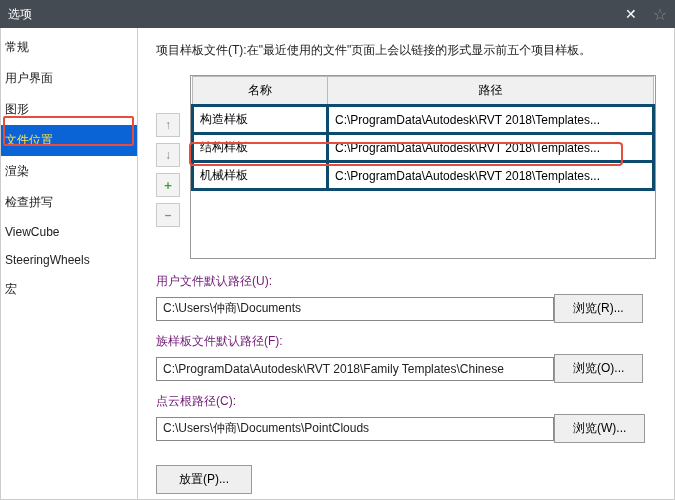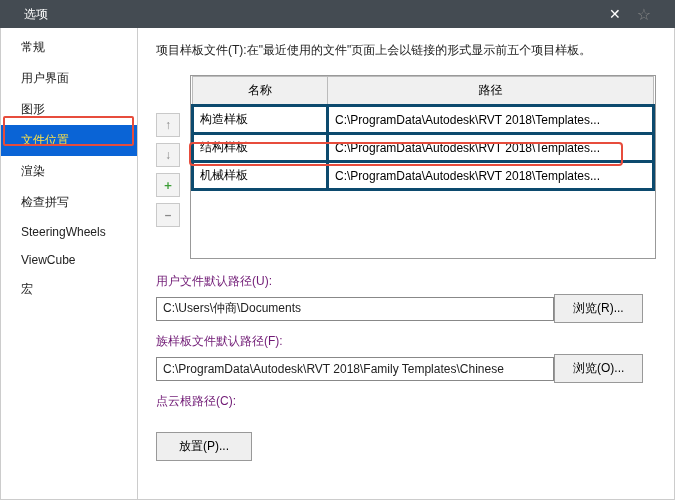--- a/index.html
+++ b/index.html
@@ -1,24 +1,24 @@
 <!DOCTYPE html>
 <html><head>
 <meta charset="utf-8">
 <style>
 * { box-sizing: border-box; margin: 0; padding: 0; font-family: "Microsoft YaHei", "SimSun", sans-serif; font-size: 12px; }
 body { background: #fff; width: 675px; height: 500px; overflow: hidden; position: relative; }
-.titlebar { background: #444b52; color: #fff; height: 28px; display: flex; align-items: center; padding: 0 24px; justify-content: space-between; }
+.titlebar { background: #444b52; color: #fff; height: 28px; display: flex; align-items: center; padding: 0 8px; justify-content: space-between; }
 .titlebar-title { font-size: 12px; }
 .titlebar-right { display: flex; align-items: center; gap: 12px; }
 .close-x { font-size: 14px; cursor: pointer; }
 .star-icon { color: #888; font-size: 16px; margin-left: 4px; }
 .outer { display: flex; height: calc(500px - 28px); border: 1px solid #ccc; border-top: none; }
 .sidebar { width: 137px; border-right: 1px solid #ccc; background: #fff; padding-top: 4px; position: relative; }
-.sidebar-item { padding: 7px 20px; cursor: pointer; color: #222; }
+.sidebar-item { padding: 7px 4px; cursor: pointer; color: #222; }
 .sidebar-item.selected { background: #0a64d6; color: #fde047; }
 .sidebar-highlight { position: absolute; border: 2px solid #e74c3c; border-radius: 2px; pointer-events: none; }
 .main { flex: 1; padding: 14px 18px 12px 18px; overflow: hidden; }
 .desc { color: #222; margin-bottom: 16px; }
 .template-area { display: flex; gap: 8px; margin-bottom: 14px; }
 .side-buttons { width: 26px; display: flex; flex-direction: column; gap: 6px; margin-top: 38px; }
 .side-btn { width: 24px; height: 24px; border: 1px solid #c9c9c9; background: #f3f3f3; display: flex; align-items: center; justify-content: center; font-size: 13px; color: #888; cursor: pointer; }
 .side-btn.green { color: #3c9d36; font-weight: bold; font-size: 16px; }
 .side-btn.minus { color: #888; font-size: 16px; font-weight: bold; }
 .table-wrap { flex: 1; border: 1px solid #999; position: relative; height: 184px; }
@@ -46,22 +46,22 @@
 </div>
 
 <div class="outer">
   <div class="sidebar">
     <div class="sidebar-item"><span>常规</span></div>
     <div class="sidebar-item"><span>用户界面</span></div>
     <div class="sidebar-item"><span>图形</span></div>
     <div class="sidebar-item selected"><span>文件位置</span></div>
     <div class="sidebar-item"><span>渲染</span></div>
     <div class="sidebar-item"><span>检查拼写</span></div>
+    <div class="sidebar-item"><span>ViewCube</span></div>
     <div class="sidebar-item"><span>SteeringWheels</span></div>
-    <div class="sidebar-item"><span>ViewCube</span></div>
     <div class="sidebar-item"><span>宏</span></div>
     <div class="sidebar-highlight" style="left:2px; top:88px; width:131px; height:30px;"></div>
   </div>
 
   <div class="main">
     <div class="desc">项目样板文件(T):在"最近使用的文件"页面上会以链接的形式显示前五个项目样板。</div>
 
     <div class="template-area">
       <div class="side-buttons">
         <div class="side-btn">
@@ -116,17 +116,21 @@
     <div class="field-group">
       <div class="field-label">族样板文件默认路径(F):</div>
       <div class="field-row">
         <input class="field-input" value="C:\ProgramData\Autodesk\RVT 2018\Family Templates\Chinese" style="">
         <button class="browse-btn">浏览(O)...</button>
       </div>
     </div>
 
     <div class="field-group">
       <div class="field-label">点云根路径(C):</div>
+      <div class="field-row">
+        <input class="field-input" value="C:\Users\仲商\Documents\PointClouds" style="">
+        <button class="browse-btn">浏览(W)...</button>
+      </div>
     </div>
 
     <button class="places-btn">放置(P)...</button>
   </div>
 </div>
 
 </body></html>

